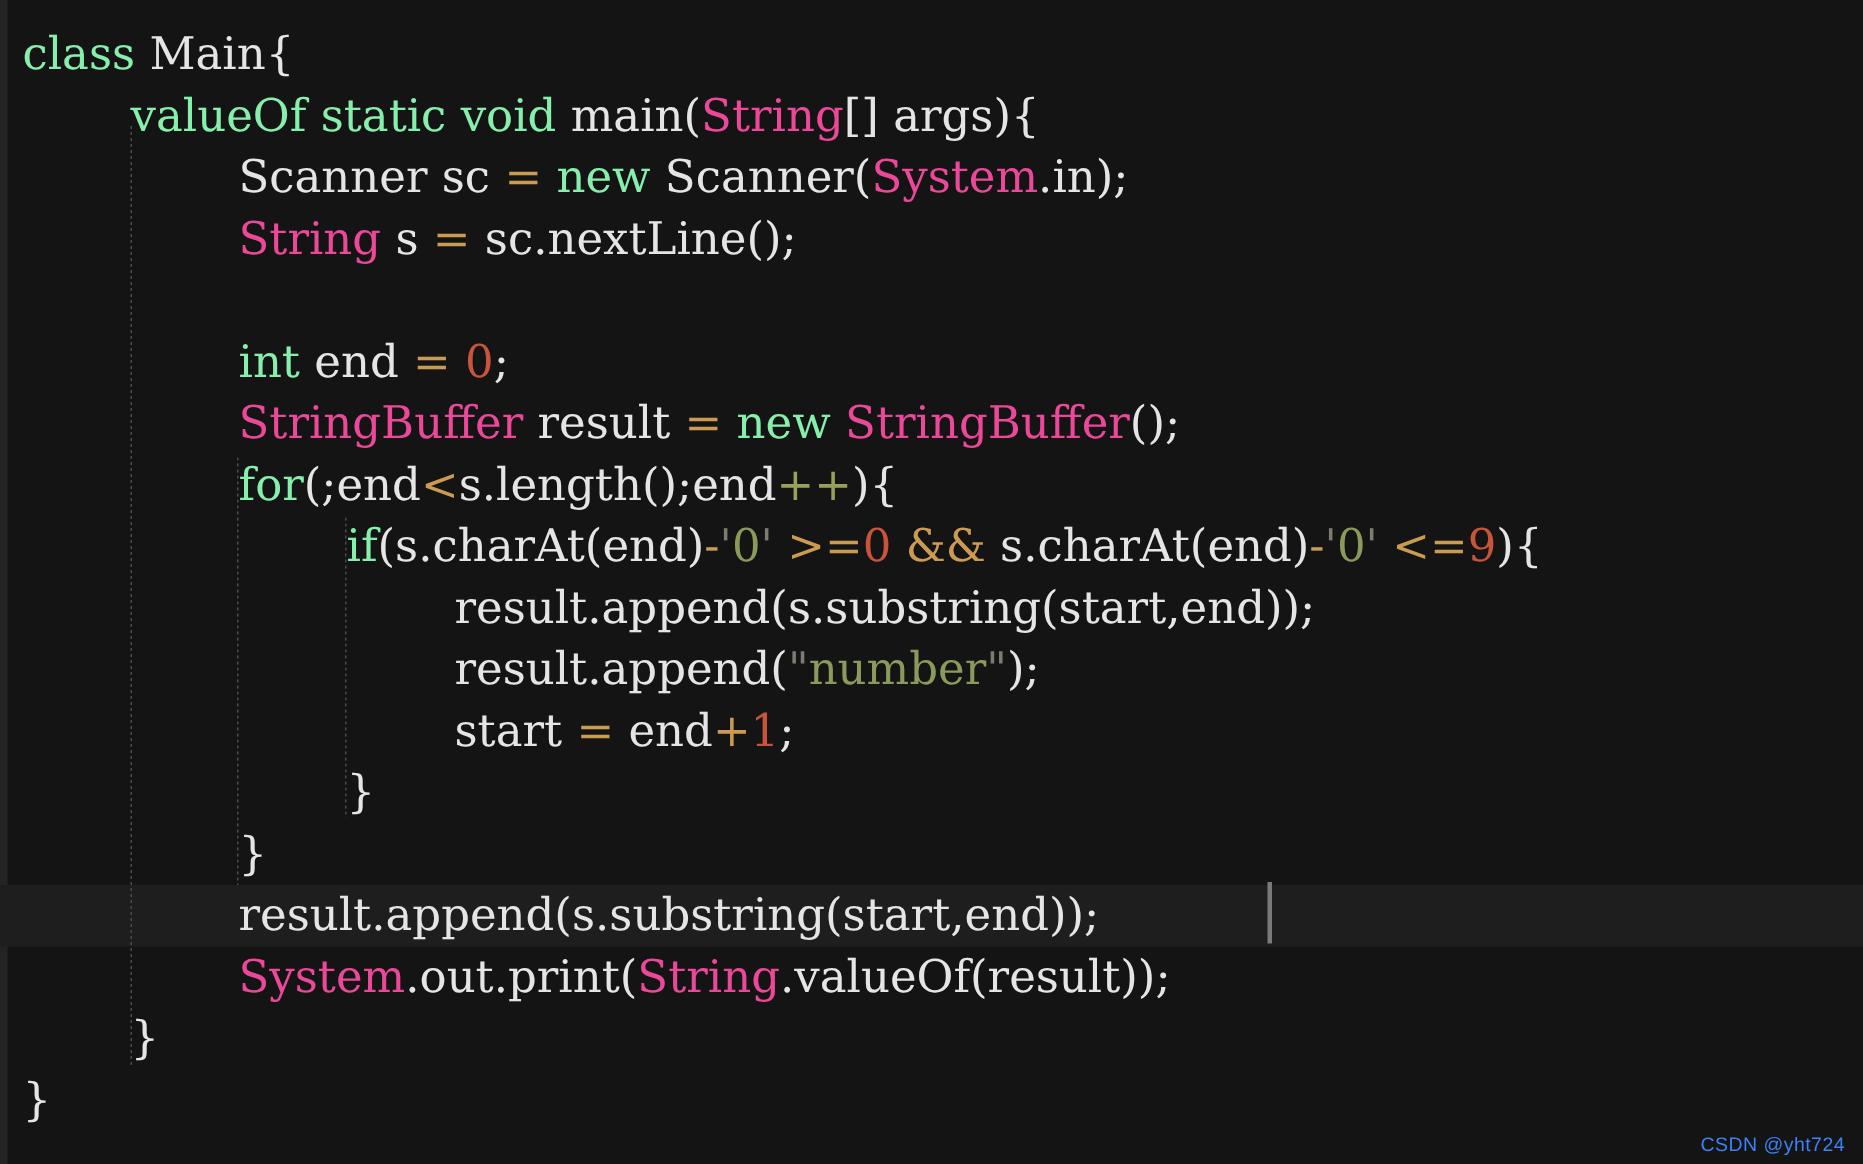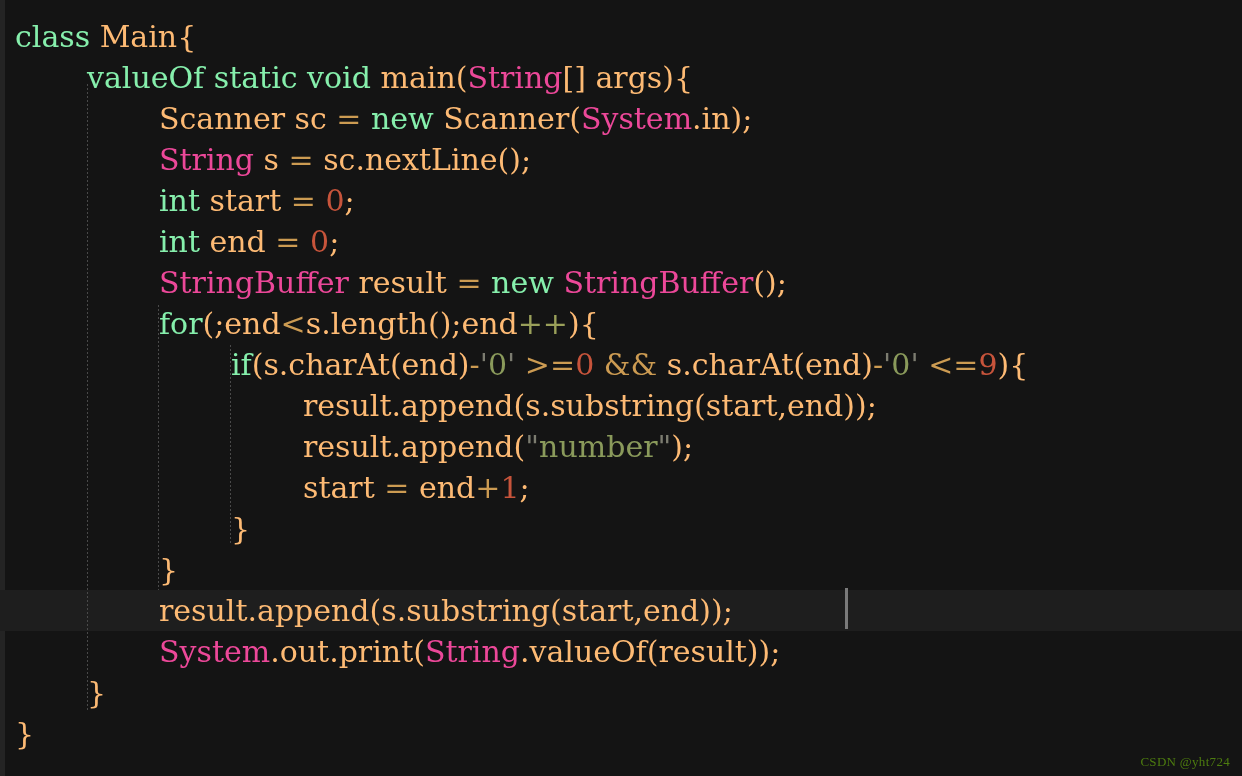--- a/index.html
+++ b/index.html
@@ -50,39 +50,39 @@
     height: 41px;
     line-height: 41px;
     white-space: pre;
     font-size: 30px;
     letter-spacing: 0px;
     color: #e8e8e8;
   }
   
   .t-kw       { color: #86efac; }
   .t-type     { color: #ec4899; }
-  .t-plain    { color: #fdba74; }
+  .t-plain    { color: #e5e5e5; }
   .t-num      { color: #c7543b; }
   .t-str      { color: #8a9a5b; }
   .t-quote    { color: #7c7c70; }
   .t-op       { color: #cc9b52; }
   .t-opgreen  { color: #9aa05a; }
 
   #caret {
     position: absolute;
     width: 3px;
     background: #7a7a7a;
   }
   #watermark {
     position: absolute;
     right: 12px;
     bottom: 6px;
-    font-family: Liberation Serif, serif;
+    font-family: Liberation Sans, sans-serif;
     font-size: 13px;
-    color: #4d7c0f;
+    color: #3b82f6;
     letter-spacing: 0.3px;
   }
 </style>
 </head>
 <body>
 
 <div id="editor">
 
   <div id="gutter-strip"></div>
 
@@ -94,21 +94,20 @@
       <div class="indent-guide" style="left: 87px; top: 84px; height: 628px;"></div>
       <div class="indent-guide" style="left: 158px; top: 305px; height: 285px;"></div>
       <div class="indent-guide" style="left: 230px; top: 345px; height: 200px;"></div>
     </div>
 
   <div id="code-surface">
       <div class="code-line" style="top: 16px; left: 15px;"><span class="t-kw">class</span><span class="t-plain"> </span><span class="t-plain">Main</span><span class="t-plain">{</span></div>
       <div class="code-line" style="top: 57px; left: 87px;"><span class="t-kw">valueOf</span><span class="t-plain"> </span><span class="t-kw">static</span><span class="t-plain"> </span><span class="t-kw">void</span><span class="t-plain"> </span><span class="t-plain">main(</span><span class="t-type">String</span><span class="t-plain">[] args){</span></div>
       <div class="code-line" style="top: 98px; left: 159px;"><span class="t-plain">Scanner sc </span><span class="t-op">=</span><span class="t-plain"> </span><span class="t-kw">new</span><span class="t-plain"> Scanner(</span><span class="t-type">System</span><span class="t-plain">.in);</span></div>
       <div class="code-line" style="top: 139px; left: 159px;"><span class="t-type">String</span><span class="t-plain"> s </span><span class="t-op">=</span><span class="t-plain"> sc.nextLine();</span></div>
-      <div class="code-line" style="top: 180px; left: 159px;"><span class="t-kw">int</span><span class="t-plain"> start </span><span class="t-op">=</span><span class="t-plain"> </span><span class="t-num">0</span><span class="t-plain">;</span></div>
       <div class="code-line" style="top: 221px; left: 159px; text-align: right;"><span class="t-kw">int</span><span class="t-plain"> end </span><span class="t-op">=</span><span class="t-plain"> </span><span class="t-num">0</span><span class="t-plain">;</span></div>
       <div class="code-line" style="top: 262px; left: 159px;"><span class="t-type">StringBuffer</span><span class="t-plain"> result </span><span class="t-op">=</span><span class="t-plain"> </span><span class="t-kw">new</span><span class="t-plain"> </span><span class="t-type">StringBuffer</span><span class="t-plain">();</span></div>
       <div class="code-line" style="top: 303px; left: 159px;"><span class="t-kw">for</span><span class="t-plain">(;end</span><span class="t-op">&lt;</span><span class="t-plain">s.length();end</span><span class="t-opgreen">++</span><span class="t-plain">){</span></div>
       <div class="code-line" style="top: 344px; left: 231px;"><span class="t-kw">if</span><span class="t-plain">(s.charAt(end)</span><span class="t-op">-</span><span class="t-quote">'</span><span class="t-str">0</span><span class="t-quote">'</span><span class="t-plain"> </span><span class="t-op">&gt;=</span><span class="t-num">0</span><span class="t-plain"> </span><span class="t-op">&amp;&amp;</span><span class="t-plain"> s.charAt(end)</span><span class="t-op">-</span><span class="t-quote">'</span><span class="t-str">0</span><span class="t-quote">'</span><span class="t-plain"> </span><span class="t-op">&lt;=</span><span class="t-num">9</span><span class="t-plain">){</span></div>
       <div class="code-line" style="top: 385px; left: 303px;"><span class="t-plain">result.append(s.substring(start,end));</span></div>
       <div class="code-line" style="top: 426px; left: 303px;"><span class="t-plain">result.append(</span><span class="t-quote">"</span><span class="t-str">number</span><span class="t-quote">"</span><span class="t-plain">);</span></div>
       <div class="code-line" style="top: 467px; left: 303px;"><span class="t-plain">start </span><span class="t-op">=</span><span class="t-plain"> end</span><span class="t-op">+</span><span class="t-num">1</span><span class="t-plain">;</span></div>
       <div class="code-line" style="top: 508px; left: 231px;"><span class="t-plain">}</span></div>
       <div class="code-line" style="top: 549px; left: 159px;"><span class="t-plain">}</span></div>
       <div class="code-line" style="top: 590px; left: 159px;"><span class="t-plain">result.append(s.substring(start,end));</span></div>

